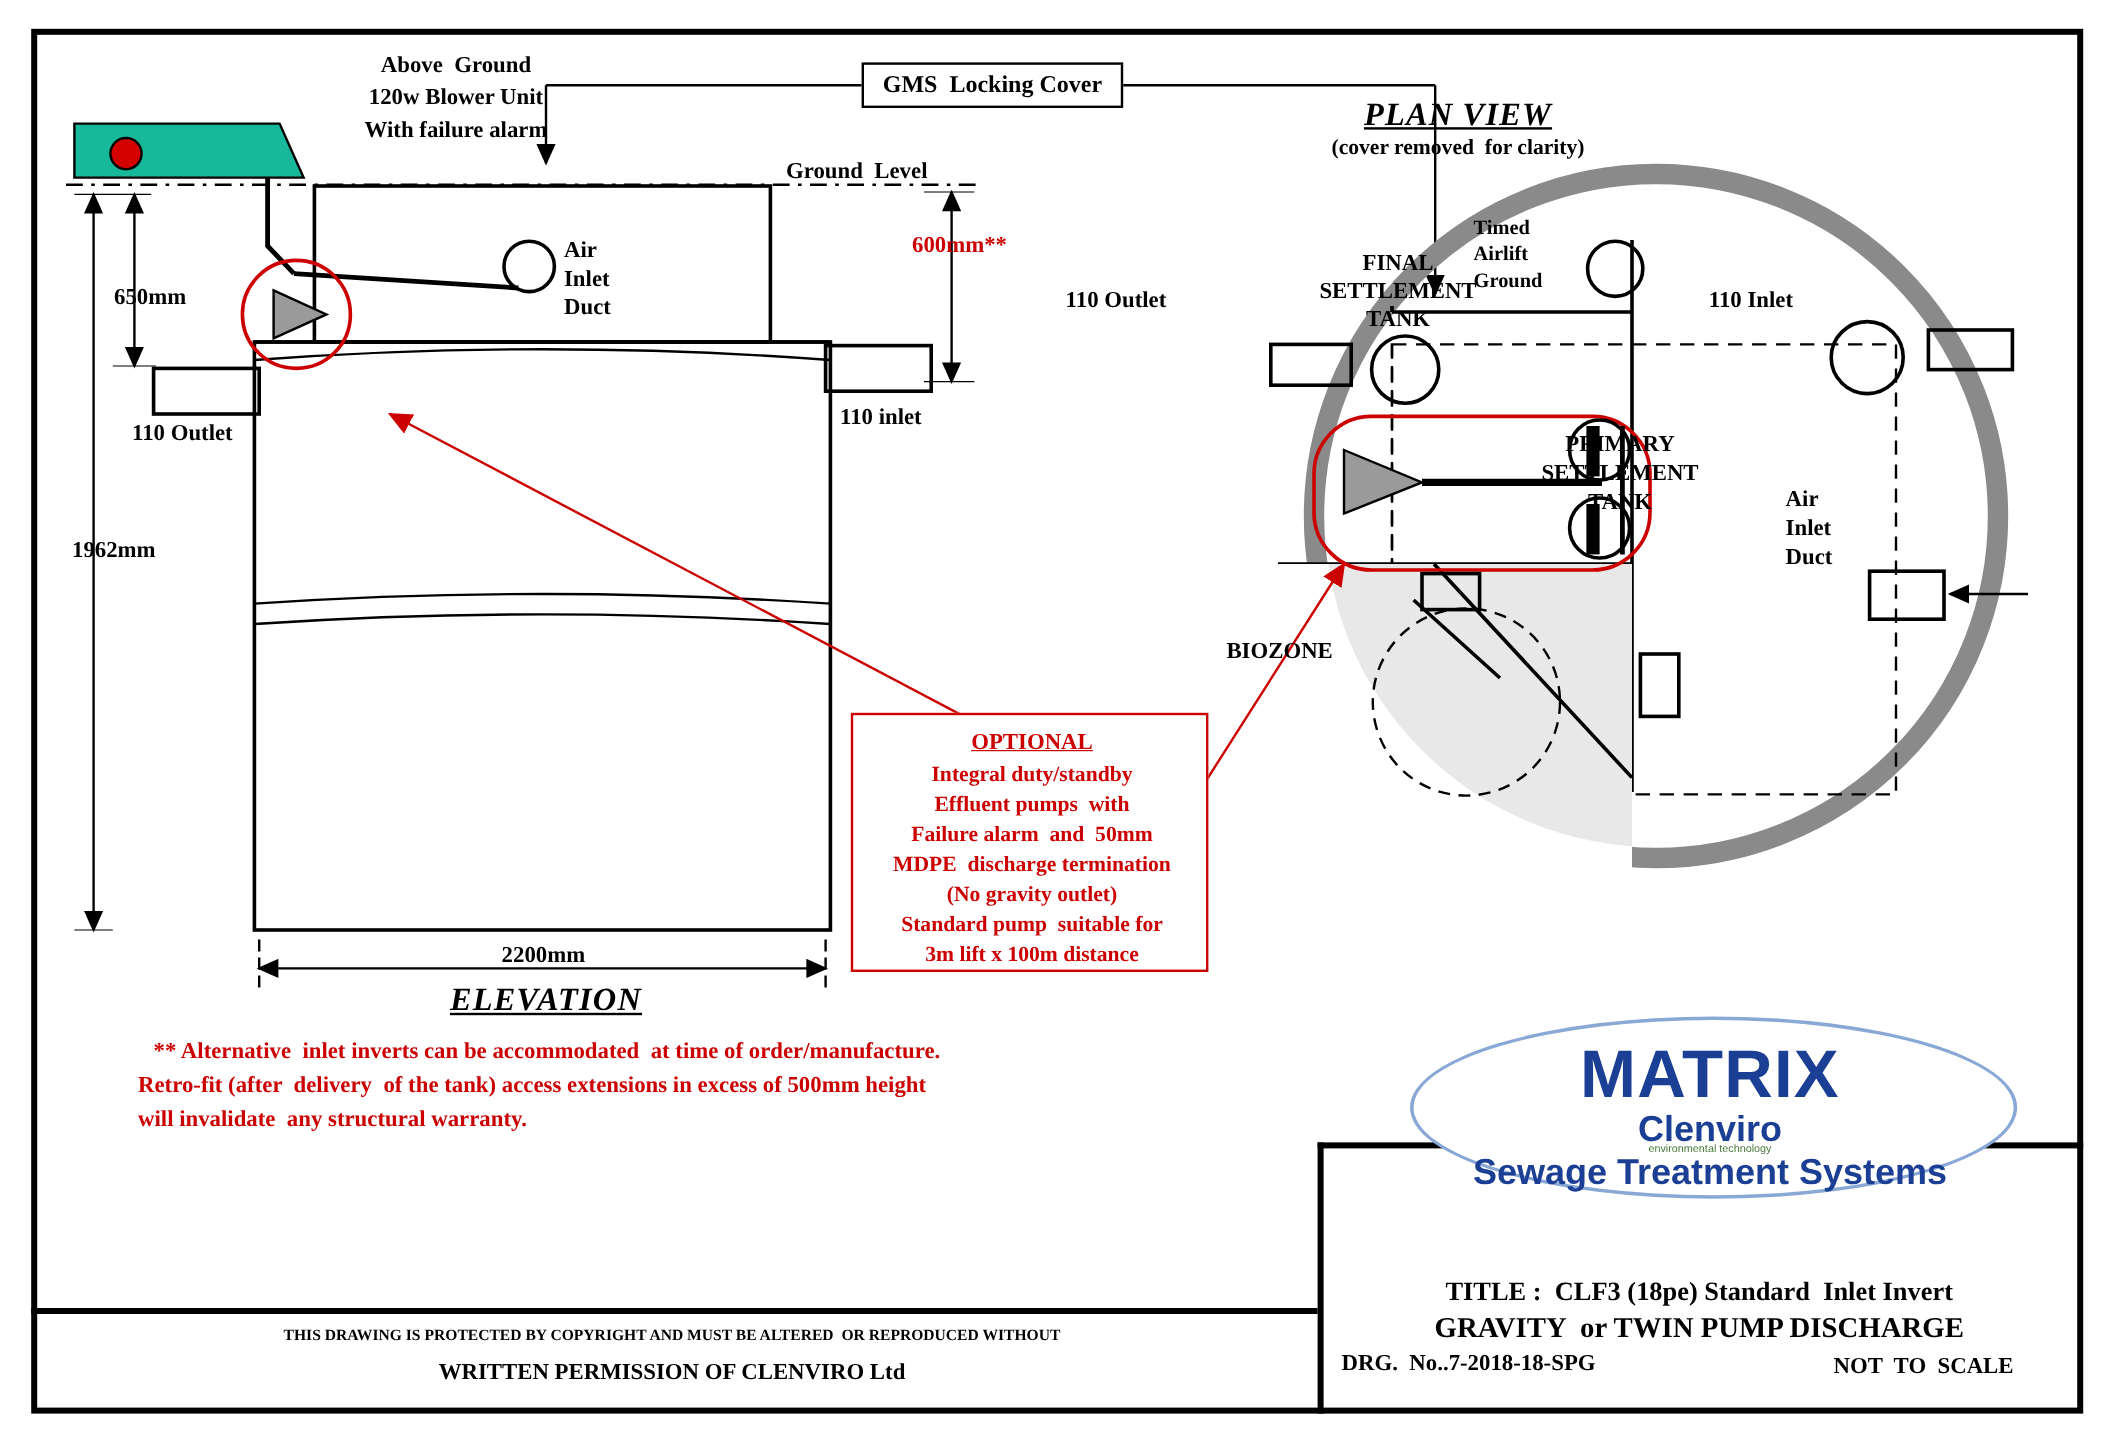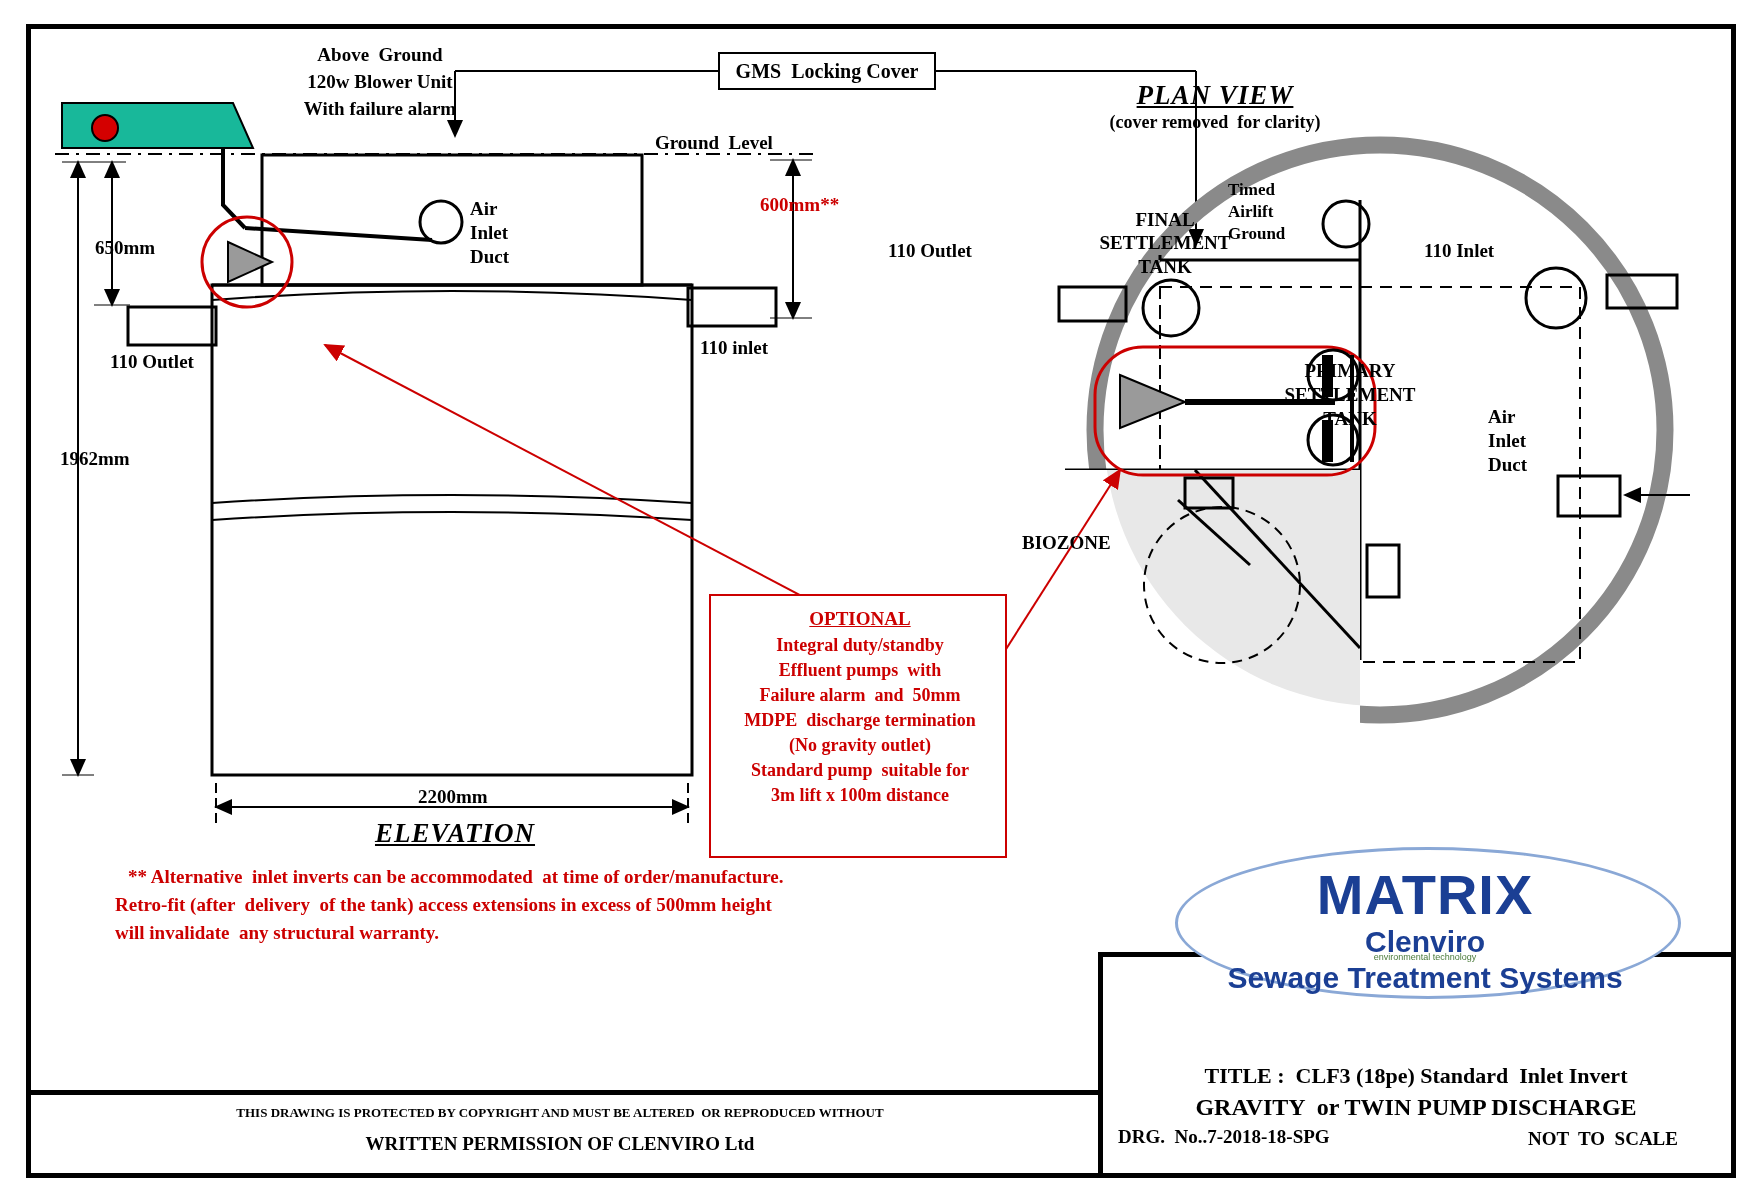--- a/index.html
+++ b/index.html
@@ -212,21 +212,21 @@
   <div class="txt" style="left:1228px; top:202px; font-size:17px;">Airlift</div>
   <div class="txt" style="left:1228px; top:224px; font-size:17px;">Ground</div>
 
   <div class="txt" style="left:888px; top:240px; font-size:19px;">110 Outlet</div>
   <div class="txt" style="left:1424px; top:240px; font-size:19px;">110 Inlet</div>
 
   <div class="txt" style="left:1488px; top:406px; font-size:19px;">Air</div>
   <div class="txt" style="left:1488px; top:430px; font-size:19px;">Inlet</div>
   <div class="txt" style="left:1488px; top:454px; font-size:19px;">Duct</div>
 
-  <div class="redbox" style="left:709px; top:594px; width:298px; height:264px;">
+  <div class="redbox" style="left:709px; top:594px; width:298px; height:216px;">
     <div class="txt red underline ctr" style="left:0; top:12px; width:298px; font-size:19px;">OPTIONAL</div>
     <div class="txt red ctr" style="left:0; top:39px; width:298px; font-size:18px;">Integral duty/standby</div>
     <div class="txt red ctr" style="left:0; top:64px; width:298px; font-size:18px;">Effluent pumps  with</div>
     <div class="txt red ctr" style="left:0; top:89px; width:298px; font-size:18px;">Failure alarm  and  50mm</div>
     <div class="txt red ctr" style="left:0; top:114px; width:298px; font-size:18px;">MDPE  discharge termination</div>
     <div class="txt red ctr" style="left:0; top:139px; width:298px; font-size:18px;">(No gravity outlet)</div>
     <div class="txt red ctr" style="left:0; top:164px; width:298px; font-size:18px;">Standard pump  suitable for</div>
     <div class="txt red ctr" style="left:0; top:189px; width:298px; font-size:18px;">3m lift x 100m distance</div>
   </div>
 

